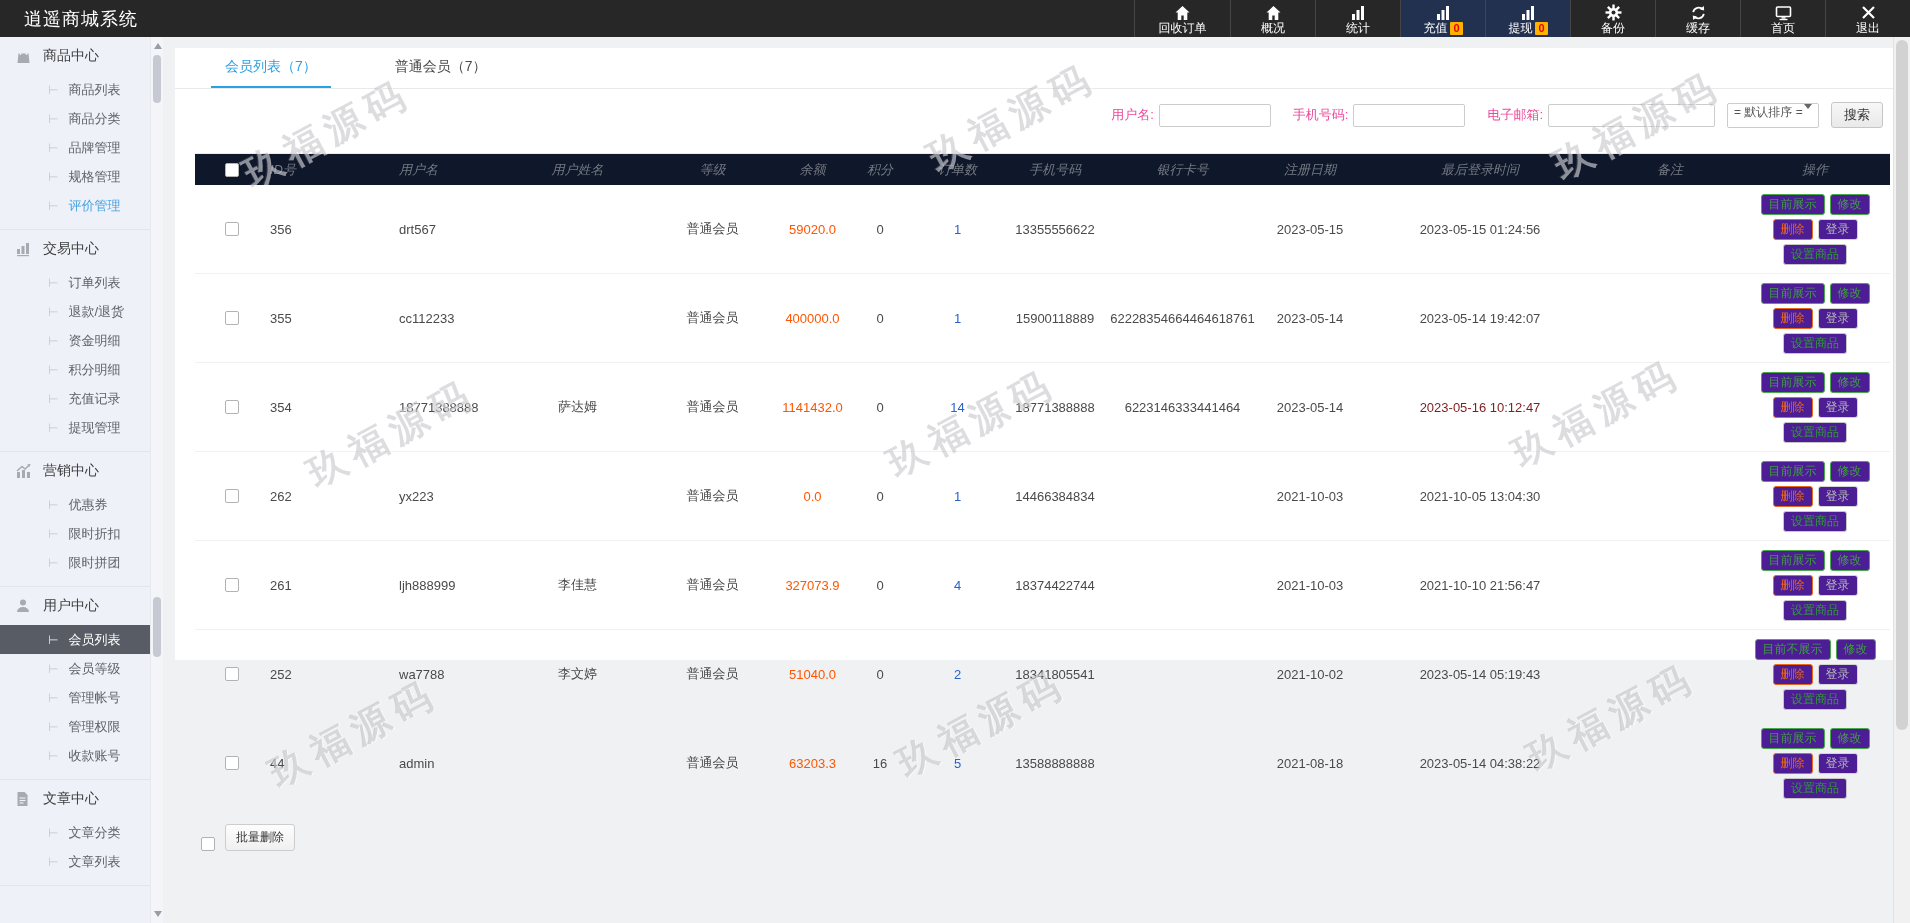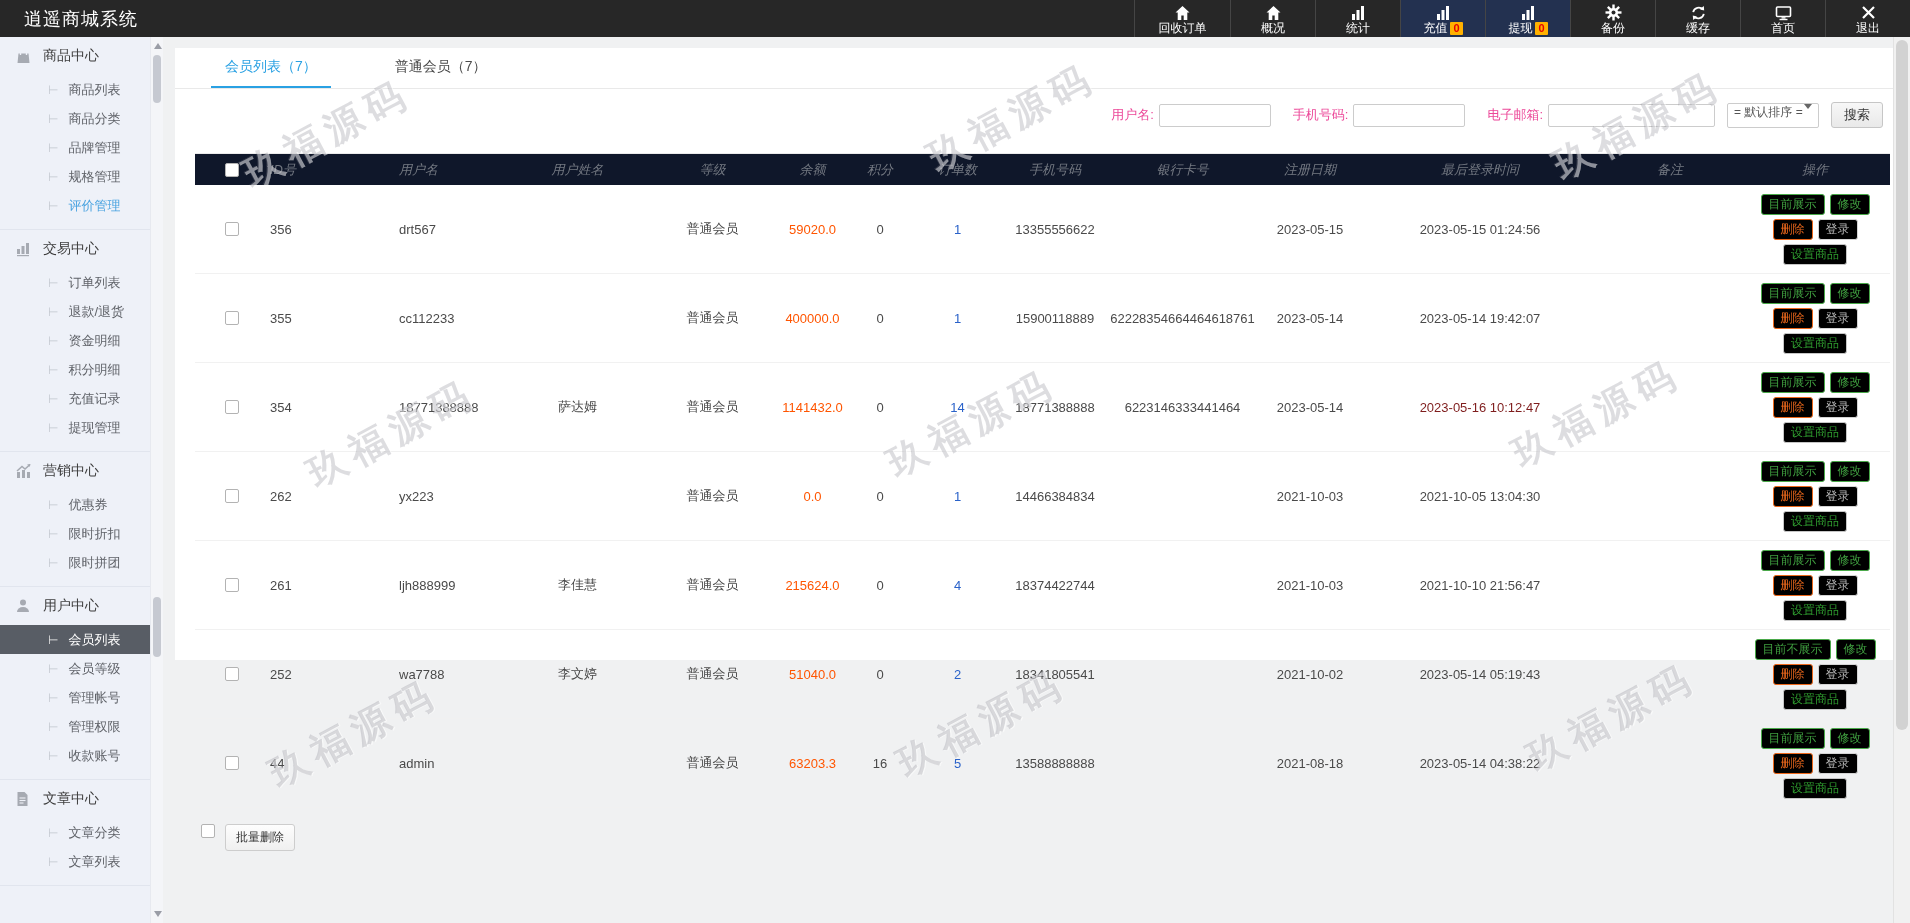--- a/index.html
+++ b/index.html
@@ -125,29 +125,29 @@
   .link { color:#2a62c9; cursor:pointer; text-decoration:none; }
   .red { color:#7f1d1d; }
   .cb {
     width:14px; height:14px; border:1px solid #b3b3b3; border-radius:2px; background:#fff;
     display:inline-block; cursor:pointer;
   }
   
   .btns { display:flex; flex-direction:column; align-items:center; gap:4px; }
   .btn-line { display:flex; gap:5px; justify-content:center; }
   .abtn {
-    font-size:12px; line-height:15px; padding:2px 7px; background:#000000; border-radius:3px;
+    font-size:12px; line-height:15px; padding:2px 7px; background:#4c1d95; border-radius:3px;
     cursor:pointer; white-space:nowrap; font-family:inherit;
   }
   .abtn.green   { border:1px solid #4aa94a; color:#3f9e3f; }
   .abtn.del     { border:1px solid #ec681c; color:#ec681c; }
   .abtn.gray    { border:1px solid #d4d4d4; color:#b8b8b8; }
   .abtn.setg    { border:1px solid #c6c6c6; color:#2f9e2f; }
   
-  .batch-row { display:flex; align-items:flex-start; margin:16px 0 6px 26px; }
+  .batch-row { display:flex; align-items:flex-end; margin:16px 0 6px 26px; }
   .batch-btn {
     margin-left:10px; padding:4px 10px; font-size:12px; color:#333;
     border:1px solid #cdcdcd; border-radius:3px; background:linear-gradient(#fdfdfd,#f0f0f0);
     cursor:pointer; font-family:inherit;
   }
   
   .wm-layer { position:absolute; left:0; top:0; width:1910px; height:923px; pointer-events:none; z-index:40; }
   .wm {
     position:absolute; font-size:38px; font-weight:bold; letter-spacing:8px;
     color:rgba(125,125,135,0.26); transform:rotate(-28deg);
@@ -619,21 +619,21 @@
     </div>
 
     <div class="trow tbody-row">
       <div class="cell c-check">
           <span class="cb"></span>
         </div>
       <div class="cell c-id">261</div>
       <div class="cell c-user">ljh888999</div>
       <div class="cell c-name">李佳慧</div>
       <div class="cell c-level">普通会员</div>
-      <div class="cell c-bal orange">215624.0</div>
+      <div class="cell c-bal orange">327073.9</div>
       <div class="cell c-pts">0</div>
       <div class="cell c-ord">
           <a class="link">4</a>
         </div>
       <div class="cell c-phone">18374422744</div>
       <div class="cell c-bank"></div>
       <div class="cell c-reg">2021-10-03</div>
       <div class="cell c-login">2021-10-10 21:56:47</div>
       <div class="cell c-remark"></div>
       <div class="cell c-op">

